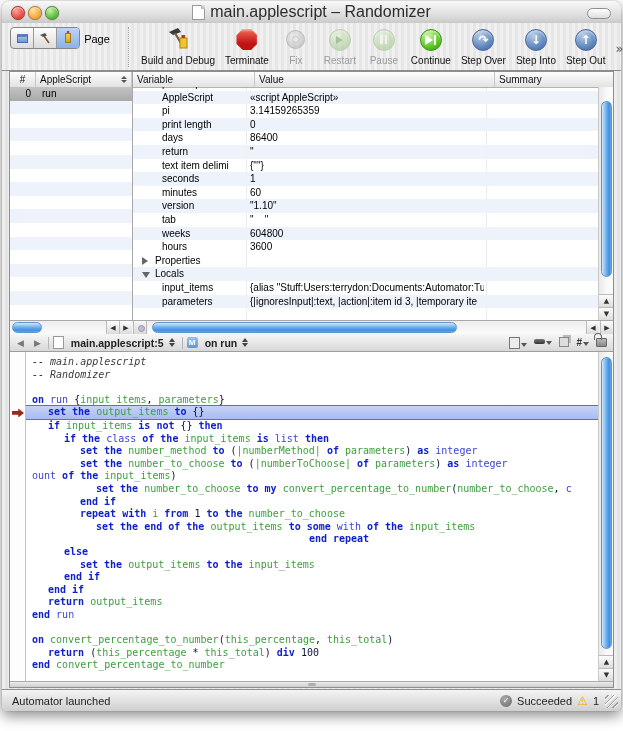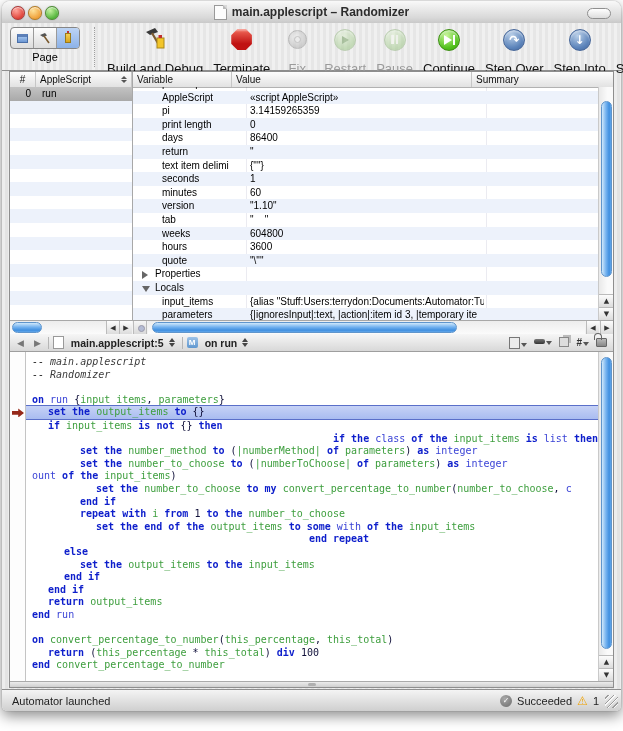--- a/index.html
+++ b/index.html
@@ -10,44 +10,44 @@
   
   .titlebar{position:absolute;left:0;top:0;right:0;height:22px;border-radius:8px 8px 0 0;
     background:linear-gradient(#f9f9f9,#d9d9d9 75%,#c9c9c9);border-bottom:1px solid #8a8a8a;}
   .tl{position:absolute;top:5px;width:12px;height:12px;border-radius:50%;box-shadow:inset 0 1px 1px rgba(255,255,255,.7),0 0 1px rgba(0,0,0,.5);}
   .tl.red{left:9px;background:radial-gradient(circle at 35% 30%,#ffa39a,#e0443a 70%);border:1px solid #a33;}
   .tl.yel{left:26px;background:radial-gradient(circle at 35% 30%,#ffe29a,#f0a13a 70%);border:1px solid #b27a22;}
   .tl.grn{left:43px;background:radial-gradient(circle at 35% 30%,#c4f2a0,#55b63c 70%);border:1px solid #4a8a30;}
   .title-wrap{position:absolute;left:0;right:0;top:0;height:22px;display:flex;align-items:center;justify-content:center;gap:5px;}
   .doc-ic{width:11px;height:13px;background:#fdfdfd;border:1px solid #9a9a9a;position:relative;}
   .doc-ic:before{content:"";position:absolute;right:-1px;top:-1px;border-style:solid;border-width:0 4px 4px 0;border-color:transparent #d9d9d9 #bbb transparent;}
-  .title-text{font-size:12px;font-weight:bold;color:#2c2c2c;}
+  .title-text{font-size:16px;font-weight:normal;color:#2c2c2c;}
   .pill{position:absolute;right:10px;top:7px;width:22px;height:9px;border:1px solid #8f8f8f;border-radius:6px;background:linear-gradient(#fff,#ddd);}
   
   .toolbar{position:absolute;left:0;right:0;top:22px;height:48px;display:flex;align-items:flex-start;padding:4px 6px 0 8px;box-sizing:border-box;
     background:repeating-linear-gradient(90deg,#f0f0f0 0 3px,#e6e6e6 3px 6px);border-bottom:1px solid #8d8d8d;gap:10px;}
   .tool{display:flex;flex-direction:column;align-items:center;min-width:34px;}
   .tool .icn{height:25px;display:flex;align-items:center;justify-content:center;}
-  .tool .lbl{font-size:13px;color:#111;white-space:nowrap;margin-top:9px;}
+  .tool .lbl{font-size:10px;color:#111;white-space:nowrap;margin-top:3px;}
   .tool.disabled .lbl{color:#9b9b9b;}
   .tool.disabled .icn{opacity:.6;}
   .cir{width:22px;height:22px;border-radius:50%;display:flex;align-items:center;justify-content:center;color:#fff;font-family:"DejaVu Sans",sans-serif;font-size:12px;font-weight:bold;box-sizing:border-box;box-shadow:inset 0 2px 2px rgba(255,255,255,.45);}
   .cir.green{background:radial-gradient(circle at 38% 28%,#c8f59a,#52c21c 65%,#3d9c10);border:1px solid #3e8f14;}
   .cir.pale{background:radial-gradient(circle at 38% 28%,#e2f0d6,#a6cc92 70%);border:1px solid #9cba8c;color:#86ab74;}
   .cir.blue{background:radial-gradient(circle at 38% 28%,#b9cfe8,#5b83ba 65%,#41639a);border:1px solid #48689a;}
   .play{width:0;height:0;border-left:8px solid #fff;border-top:5px solid transparent;border-bottom:5px solid transparent;}
   .play.sm{border-left-width:7px;border-top-width:4px;border-bottom-width:4px;border-left-color:#7fa66d;}
   .cbar{width:2px;height:10px;background:#fff;margin-left:1px;}
   .pausebars{display:flex;gap:2px;}
   .pausebars i{display:block;width:2.5px;height:9px;background:#f2f8ee;}
   .octagon{width:21px;height:21px;background:linear-gradient(#f26a5a,#c01212 70%);
     clip-path:polygon(30% 0,70% 0,100% 30%,100% 70%,70% 100%,30% 100%,0 70%,0 30%);box-shadow:inset 0 2px 2px rgba(255,255,255,.4);}
   .tape{width:17px;height:17px;border-radius:50%;background:radial-gradient(circle at 40% 35%,#efefef,#b9b9b9 70%);border:1px solid #9a9a9a;position:relative;}
   .tape:after{content:"";position:absolute;left:5px;top:5px;width:5px;height:5px;border-radius:50%;background:#e9e9e9;border:1px solid #aaa;}
-  .seg-group{display:flex;flex-direction:column;align-items:center;margin-right:2px;}
+  .seg-group{display:flex;flex-direction:row;align-items:center;margin-right:2px;}
   .segctl{display:flex;width:68px;height:20px;border:1px solid #868686;border-radius:4px;overflow:hidden;background:linear-gradient(#fdfdfd,#dcdcdc);}
   .seg{flex:1;display:flex;align-items:center;justify-content:center;border-right:1px solid #9a9a9a;}
   .seg:last-child{border-right:none;}
   .seg.sel{background:linear-gradient(#bdd4f4,#8cb2e8);}
   .mini-win{width:11px;height:9px;background:linear-gradient(#9dc0ec,#6b96d2);border:1px solid #4a6fa8;box-sizing:border-box;border-top:3px solid #5b7fb8;}
   .mini-can{width:6px;height:10px;background:linear-gradient(#f4cf52,#d8a41e);border:1px solid #9a7a1a;position:relative;box-sizing:border-box;}
   .mini-can:before{content:"";position:absolute;left:1px;top:-3px;width:2px;height:2px;background:#c03030;}
   .dot-sep{width:1px;height:40px;border-left:1px dotted #9f9f9f;margin:0 2px;}
   .overflow-chv{margin-left:auto;align-self:center;font-size:13px;color:#555;font-family:"DejaVu Sans",sans-serif;padding-right:2px;}
   
@@ -272,21 +272,21 @@
             <div class="trow odd"></div>
             <div class="trow"></div>
             <div class="trow odd"></div>
             <div class="trow"></div>
             <div class="trow odd"></div>
             <div class="trow"></div>
           </div>
       </div>
       <div class="var-pane">
         <div class="hdr">
-          <div class="cell" style="width:99px;">Variable</div>
+          <div class="cell" style="width:122px;">Variable</div>
           <div class="cell" style="width:240px;">Value</div>
           <div class="cell" style="flex:1;border-right:none;">Summary</div>
         </div>
         <div class="var-body" id="var-body">
           <div class="colline" style="left:113px;"></div>
           <div class="colline" style="left:353px;"></div>
           <div class="var-rows" id="var-rows">
               <div class="vrow">
                 <span class="vn">print depth</span>
                 <span class="vv">0</span>
@@ -331,24 +331,20 @@
                 <span class="vn">tab</span>
                 <span class="vv">"&nbsp;&nbsp;&nbsp;&nbsp;"</span>
               </div>
               <div class="vrow odd">
                 <span class="vn">weeks</span>
                 <span class="vv">604800</span>
               </div>
               <div class="vrow">
                 <span class="vn">hours</span>
                 <span class="vv">3600</span>
-              </div>
-              <div class="vrow odd">
-                <span class="vn">quote</span>
-                <span class="vv">"\""</span>
               </div>
               <div class="vrow">
                 <span class="disc col"></span>
                 <span class="vn grp">Properties</span>
                 <span class="vv"></span>
               </div>
               <div class="vrow odd">
                 <span class="disc exp"></span>
                 <span class="vn grp">Locals</span>
                 <span class="vv"></span>
@@ -432,21 +428,21 @@
       <div class="gutter" id="gutter">
           <span class="pc-arrow" style="top: 56.4px;"></span>
         </div>
       <div class="codelines" id="code-lines">
           <div class="code-line" style="padding-left: 6px;"><span class="tok-c">-- main.applescript</span></div>
           <div class="code-line" style="padding-left: 6px;"><span class="tok-c">-- Randomizer</span></div>
           <div class="code-line" style="padding-left: 6px;">&nbsp;</div>
           <div class="code-line" style="padding-left: 6px;"><span class="tok-k">on </span><span class="tok-b">run </span><span class="tok-p">{</span><span class="tok-v">input_items</span><span class="tok-p">, </span><span class="tok-v">parameters</span><span class="tok-p">}</span></div>
           <div class="code-line hl" style="padding-left: 22px;"><span class="tok-k">set the </span><span class="tok-v">output_items</span><span class="tok-k"> to </span><span class="tok-p">{}</span></div>
           <div class="code-line" style="padding-left: 22px;"><span class="tok-k">if </span><span class="tok-v">input_items</span><span class="tok-k"> is not </span><span class="tok-p">{} </span><span class="tok-k">then</span></div>
-          <div class="code-line" style="padding-left: 38px; text-align: right;"><span class="tok-k">if the </span><span class="tok-b">class</span><span class="tok-k"> of the </span><span class="tok-v">input_items</span><span class="tok-k"> is </span><span class="tok-b">list</span><span class="tok-k"> then</span></div>
+          <div class="code-line" style="padding-left: 38px;"><span class="tok-k">if the </span><span class="tok-b">class</span><span class="tok-k"> of the </span><span class="tok-v">input_items</span><span class="tok-k"> is </span><span class="tok-b">list</span><span class="tok-k"> then</span></div>
           <div class="code-line" style="padding-left: 54px;"><span class="tok-k">set the </span><span class="tok-v">number_method</span><span class="tok-k"> to </span><span class="tok-p">(</span><span class="tok-v">|numberMethod|</span><span class="tok-k"> of </span><span class="tok-v">parameters</span><span class="tok-p">) </span><span class="tok-k">as </span><span class="tok-b">integer</span></div>
           <div class="code-line" style="padding-left: 54px;"><span class="tok-k">set the </span><span class="tok-v">number_to_choose</span><span class="tok-k"> to </span><span class="tok-p">(</span><span class="tok-v">|numberToChoose|</span><span class="tok-k"> of </span><span class="tok-v">parameters</span><span class="tok-p">) </span><span class="tok-k">as </span><span class="tok-b">integer</span></div>
           <div class="code-line" style="padding-left: 6px;"><span class="tok-b">ount</span><span class="tok-k"> of the </span><span class="tok-v">input_items</span><span class="tok-p">)</span></div>
           <div class="code-line" style="padding-left: 70px;"><span class="tok-k">set the </span><span class="tok-v">number_to_choose</span><span class="tok-k"> to my </span><span class="tok-v">convert_percentage_to_number</span><span class="tok-p">(</span><span class="tok-v">number_to_choose</span><span class="tok-p">, </span><span class="tok-b">c</span></div>
           <div class="code-line" style="padding-left: 54px;"><span class="tok-k">end if</span></div>
           <div class="code-line" style="padding-left: 54px;"><span class="tok-k">repeat with </span><span class="tok-v">i</span><span class="tok-k"> from </span><span class="tok-p">1</span><span class="tok-k"> to the </span><span class="tok-v">number_to_choose</span></div>
           <div class="code-line" style="padding-left: 70px;"><span class="tok-k">set the end of the </span><span class="tok-v">output_items</span><span class="tok-k"> to some </span><span class="tok-b">with</span><span class="tok-k"> of the </span><span class="tok-v">input_items</span></div>
           <div class="code-line" style="padding-left: 54px; text-align: center;"><span class="tok-k">end repeat</span></div>
           <div class="code-line" style="padding-left: 38px;"><span class="tok-k">else</span></div>
           <div class="code-line" style="padding-left: 54px;"><span class="tok-k">set the </span><span class="tok-v">output_items</span><span class="tok-k"> to the </span><span class="tok-v">input_items</span></div>

